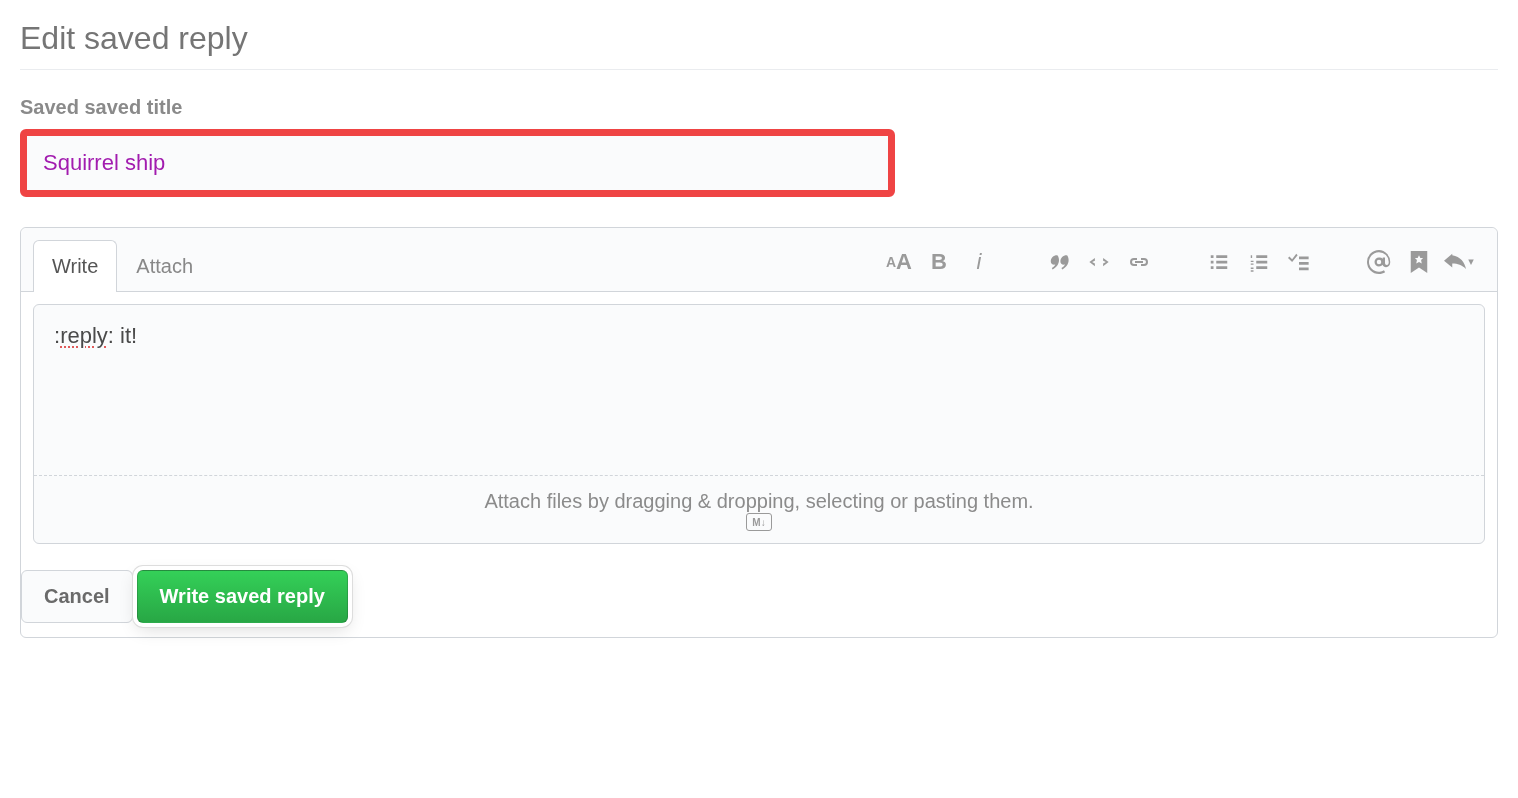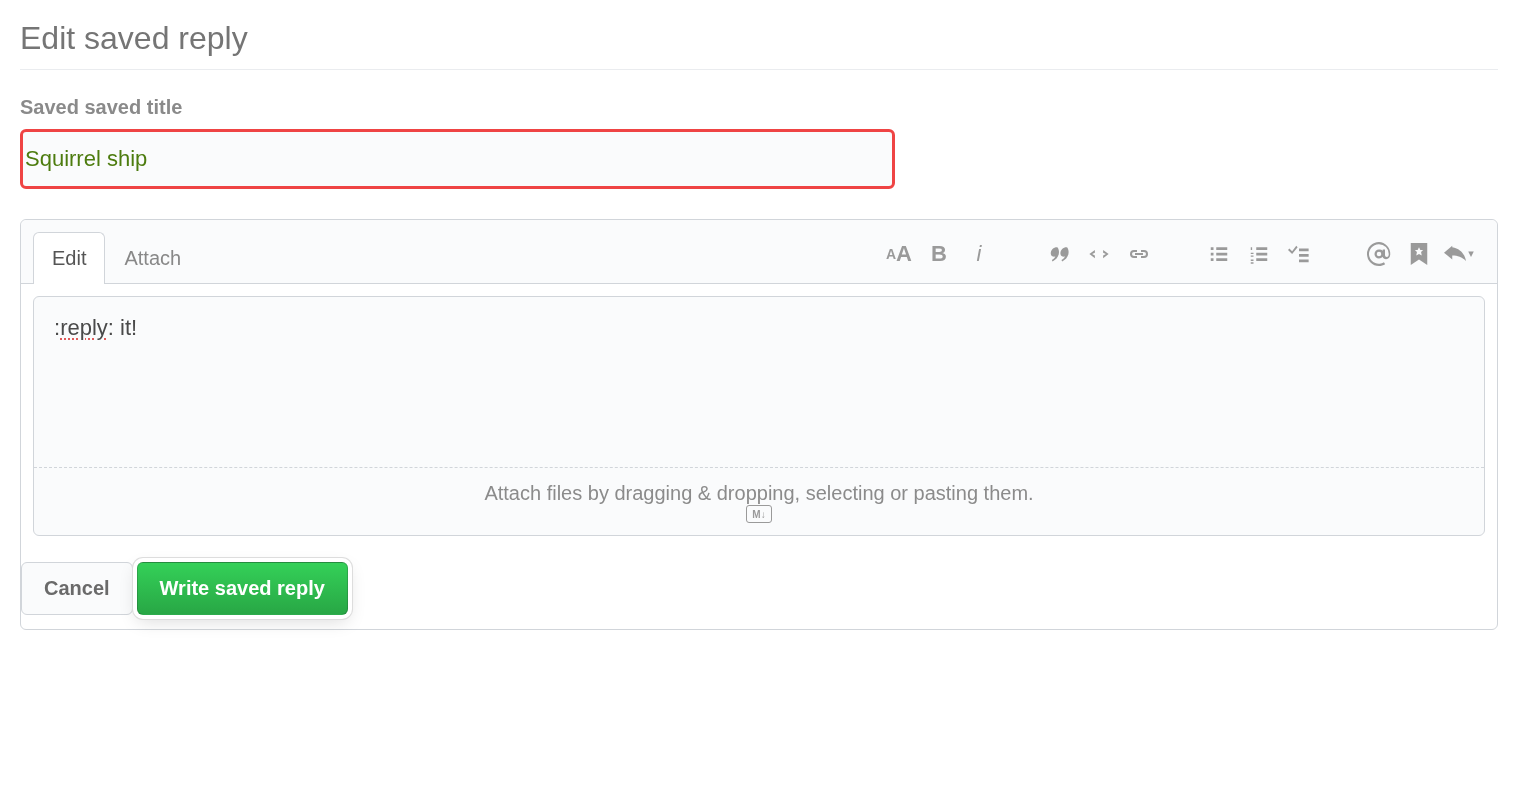--- a/index.html
+++ b/index.html
@@ -21,24 +21,24 @@
   .field-label {
     font-size: 20px;
     font-weight: 600;
     color: #8a8a8a;
     margin: 26px 0 10px 0;
     display: block;
   }
   .title-input {
     width: 875px;
     max-width: 60%;
-    padding: 14px 2px;
+    padding: 14px 16px;
     font-size: 22px;
-    color: #4d7c0f;
-    border: 3px solid #ef4444;
+    color: #a21caf;
+    border: 7px solid #ef4444;
     border-radius: 6px;
     background: #fafbfc;
   }
   .editor-container {
     margin-top: 30px;
     border: 1px solid #d1d5da;
     border-radius: 6px;
     background: #fff;
   }
   .tabs-bar {
@@ -161,21 +161,21 @@
 
 <h1 class="page-title">Edit saved reply</h1>
 
 <label class="field-label">Saved saved title</label>
 
 <input class="title-input" type="text" value="Squirrel ship" style="">
 
 <div class="editor-container">
 
   <div class="tabs-bar">
-    <div class="tab active">Edit</div>
+    <div class="tab active">Write</div>
     <div class="tab">Attach</div>
 
     <div class="toolbar">
       <div class="tb-group">
         <span class="tb-btn">
           <span style="font-size:14px;font-weight:700;">A</span>
             <span style="font-size:22px;font-weight:700;">A</span>
         </span>
         <span class="tb-btn">
             <span class="txt">B</span>

